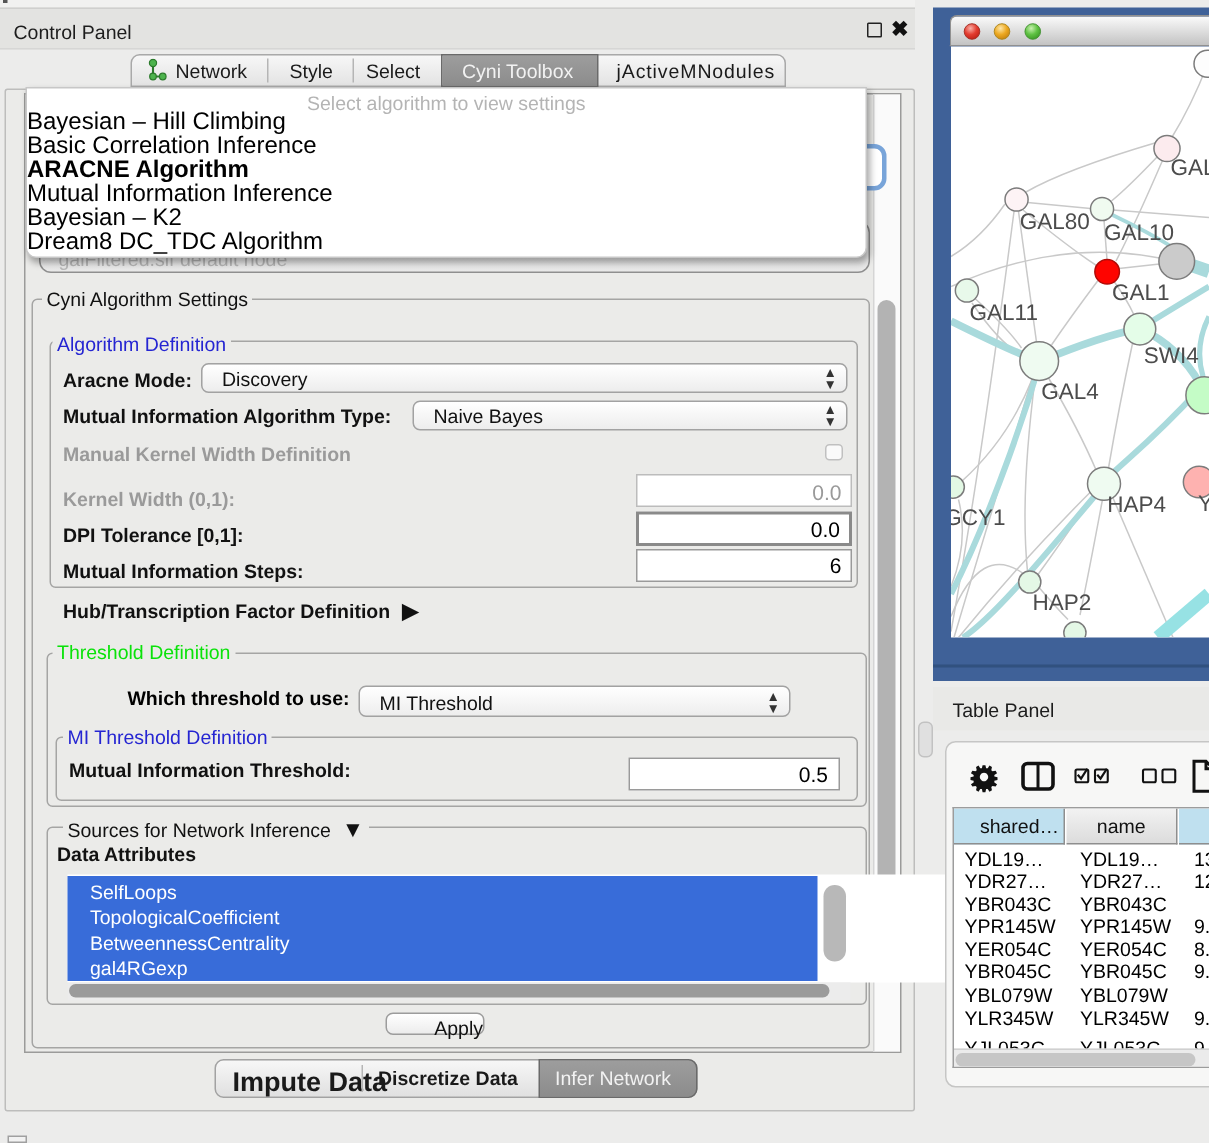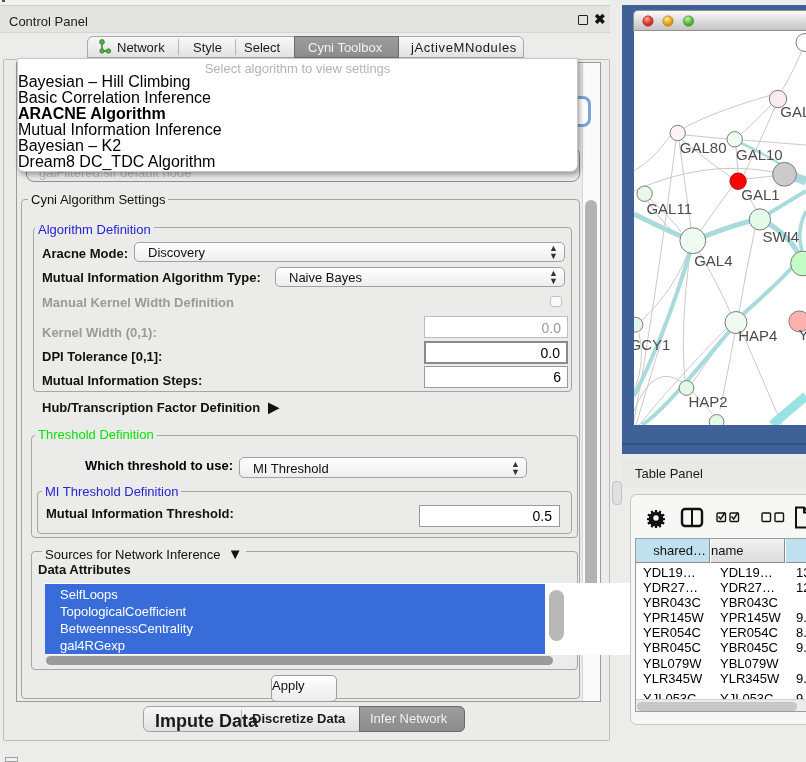--- a/index.html
+++ b/index.html
@@ -113,21 +113,21 @@
 
 <div class="abs" style="left:45px;top:583px;width:607px;height:72px;background:#fff;">
   <div class="abs" style="left:0;top:1px;width:500px;height:70px;background:#386cd9;"></div>
   <div class="abs" style="left:15px;top:3px;font-size:13px;color:#fff;line-height:17px;">SelfLoops<br>TopologicalCoefficient<br>BetweennessCentrality<br>gal4RGexp</div>
   <div class="abs" style="left:504px;top:7px;width:15px;height:51px;background:#b8b8b8;border-radius:8px;"></div>
 </div>
 <div class="abs" style="left:45px;top:655px;width:522px;height:12px;background:#ececec;">
   <div class="abs" style="left:1px;top:1px;width:507px;height:9px;background:#9b9b9b;border-radius:5px;"></div>
 </div>
 
-<div class="abs" style="left:271px;top:675px;width:66px;height:27px;border:1px solid #9c9c9c;border-radius:5px;background:linear-gradient(#ffffff,#ececec);text-align:left;">
+<div class="abs" style="left:257px;top:675px;width:66px;height:15px;border:1px solid #9c9c9c;border-radius:5px;background:linear-gradient(#ffffff,#ececec);text-align:right;">
   <span style="font-size:13px;color:#111;line-height:19px;">Apply</span>
 </div>
 
 <div id="bottomtabs" class="abs" style="left:143px;top:706px;width:322px;height:26px;">
   <div class="abs" style="left:0;top:0;width:322px;height:26px;background:linear-gradient(#f7f7f7,#e0e0e0);border:1px solid #a2a2a2;border-radius:6px;"></div>
   <div class="abs b" style="left:12px;top:5px;font-size:18px;color:#1a1a1a;">Impute Data</div>
   <div class="abs" style="left:98px;top:4px;width:1px;height:18px;background:#b5b5b5;"></div>
   <div class="abs b" style="left:109px;top:5px;font-size:13px;color:#1a1a1a;">Discretize Data</div>
   <div class="abs" style="left:216px;top:0;width:106px;height:26px;background:linear-gradient(#9d9d9d,#8c8c8c);border:1px solid #6a6a6a;border-radius:0 6px 6px 0;"></div>
   <div class="abs" style="left:227px;top:5px;font-size:13px;color:#f2f2f2;">Infer Network</div>
@@ -269,21 +269,21 @@
     <path d="M 74.5,12.5 l 2.2,2.6 l 4.2,-6.6" stroke-width="1.5"></path>
     <path d="M 87.5,12.5 l 2.2,2.6 l 4.2,-6.6" stroke-width="1.5"></path>
     <rect x="118" y="9" width="8.5" height="8.5" rx="1"></rect>
     <rect x="131" y="9" width="8.5" height="8.5" rx="1"></rect>
   </g>
   <path d="M 152,3.5 l 8,0 l 5,5 l 0,15 l -13,0 z M 160,3.5 l 0,5 l 5,0" fill="none" stroke="#111" stroke-width="2"></path>
 </svg>
 
 <div class="abs" style="left:635px;top:538px;width:171px;height:174px;background:#fff;border:1px solid #9c9c9c;border-right:none;overflow:hidden;">
   <div class="abs" style="left:0;top:0;width:74px;height:24px;background:#bfe0ef;border-right:1px solid #8e8e8e;border-bottom:1px solid #8e8e8e;text-align:right;padding-right:3px;font-size:13px;color:#111;line-height:24px;">shared…</div>
-  <div class="abs" style="left:75px;top:0;width:74px;height:24px;background:linear-gradient(#f2f2f2,#dcdcdc);border-right:1px solid #8e8e8e;border-bottom:1px solid #8e8e8e;text-align:left;font-size:13px;color:#111;line-height:24px;">name</div>
+  <div class="abs" style="left:75px;top:0;width:74px;height:24px;background:linear-gradient(#f2f2f2,#dcdcdc);border-right:1px solid #8e8e8e;border-bottom:1px solid #8e8e8e;text-align:center;font-size:13px;color:#111;line-height:24px;">name</div>
   <div class="abs" style="left:150px;top:0;width:21px;height:24px;background:#bfe0ef;border-bottom:1px solid #8e8e8e;"></div>
   <div class="abs" style="left:7px;top:26px;font-size:13px;color:#000;line-height:15.1px;">YDL19…<br>YDR27…<br>YBR043C<br>YPR145W<br>YER054C<br>YBR045C<br>YBL079W<br>YLR345W</div>
   <div class="abs" style="left:84px;top:26px;font-size:13px;color:#000;line-height:15.1px;">YDL19…<br>YDR27…<br>YBR043C<br>YPR145W<br>YER054C<br>YBR045C<br>YBL079W<br>YLR345W</div>
   <div class="abs" style="left:160px;top:26px;font-size:13px;color:#000;line-height:15.1px;">13<br>12<br>&nbsp;<br>9.<br>8.<br>9.<br>&nbsp;<br>9.</div>
   <div class="abs" style="left:7px;top:152px;font-size:13px;color:#000;">YJL053C</div>
   <div class="abs" style="left:84px;top:152px;font-size:13px;color:#000;">YJL053C</div>
   <div class="abs" style="left:160px;top:152px;font-size:13px;color:#000;">9.</div>
   <div class="abs" style="left:0;top:160px;width:171px;height:14px;background:#ebebeb;border-top:1px solid #d0d0d0;">
     <div class="abs" style="left:1px;top:2px;width:160px;height:9px;background:#c6c6c6;border-radius:5px;"></div>
   </div>

